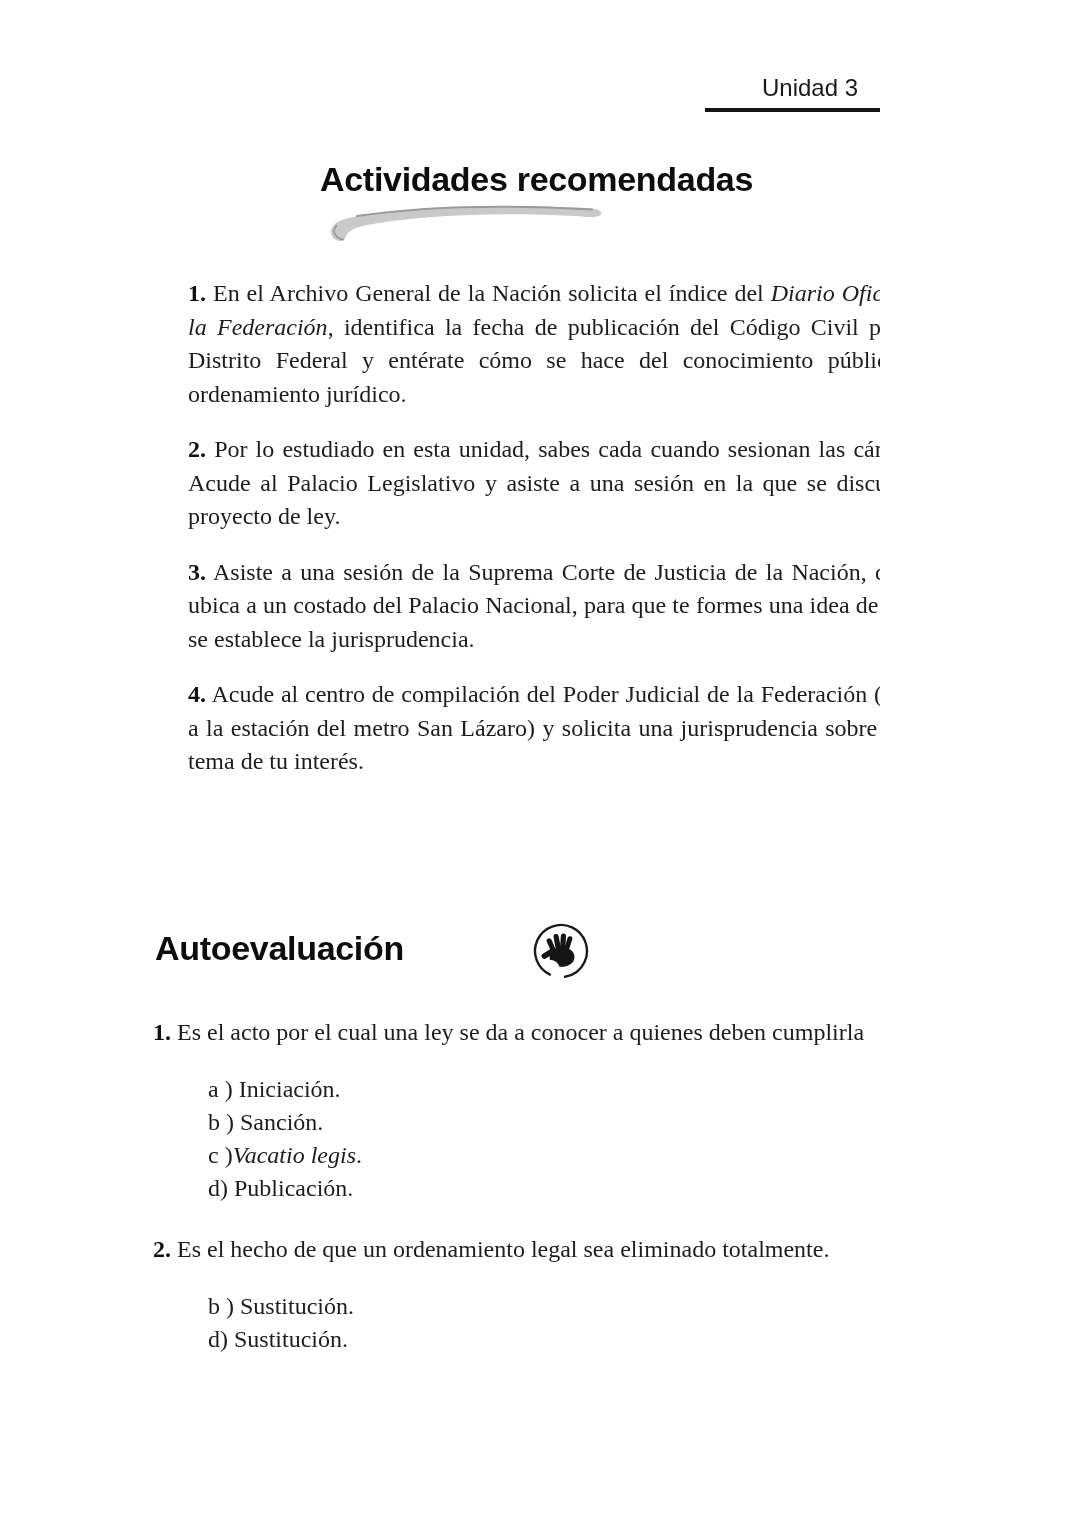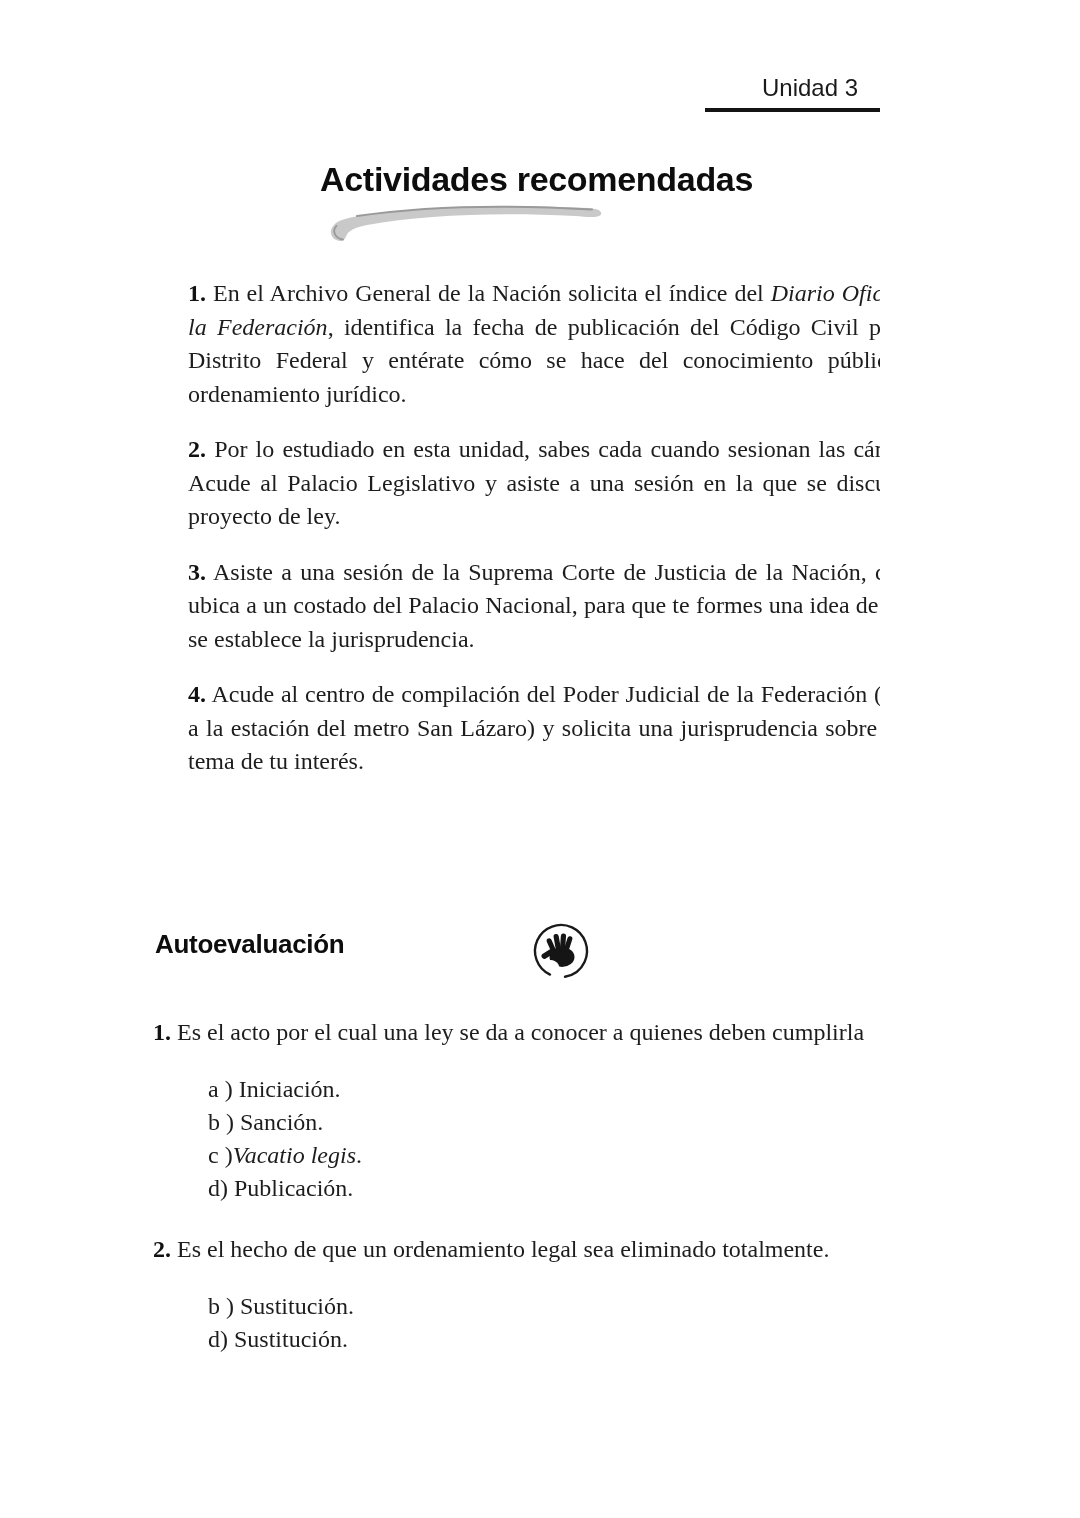--- a/index.html
+++ b/index.html
@@ -53,21 +53,21 @@
   }
   .activity { margin: 0 0 22px 0; }
   .activity b { color: #111; }
   .it { font-style: italic; }
   
   .selfassess-heading {
     position: absolute;
     top: 929px; left: 155px;
     font-family: "Liberation Sans", sans-serif;
     font-weight: bold;
-    font-size: 26px;
+    font-size: 34px;
     letter-spacing: -0.3px;
     color: #0d0d0d;
   }
   .hand-badge { position: absolute; top: 920px; left: 528px; }
   .questions {
     position: absolute;
     top: 1016px; left: 153px; width: 860px;
     font-size: 24px;
     line-height: 33px;
   }

